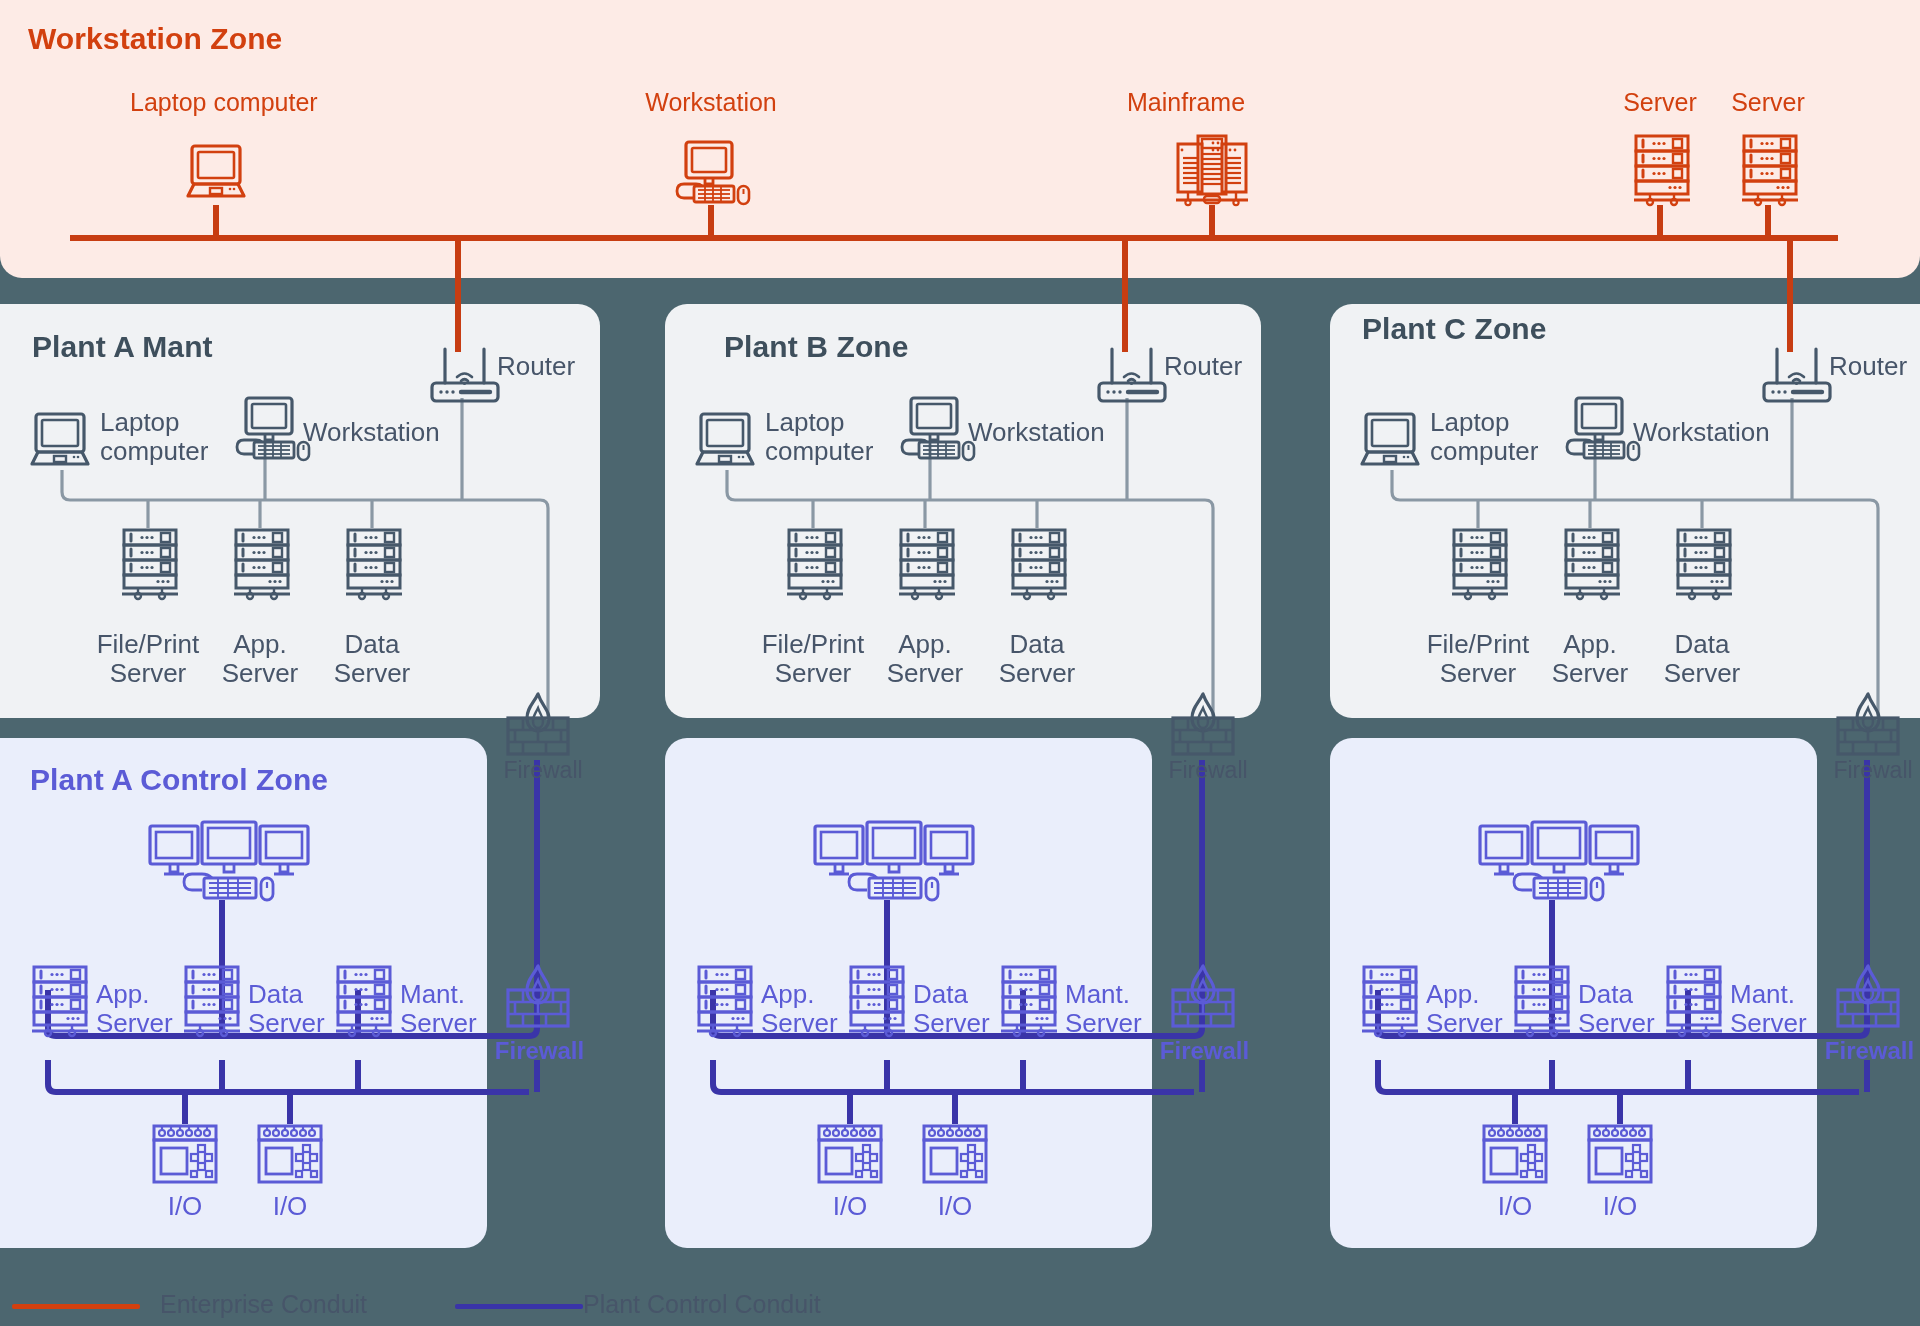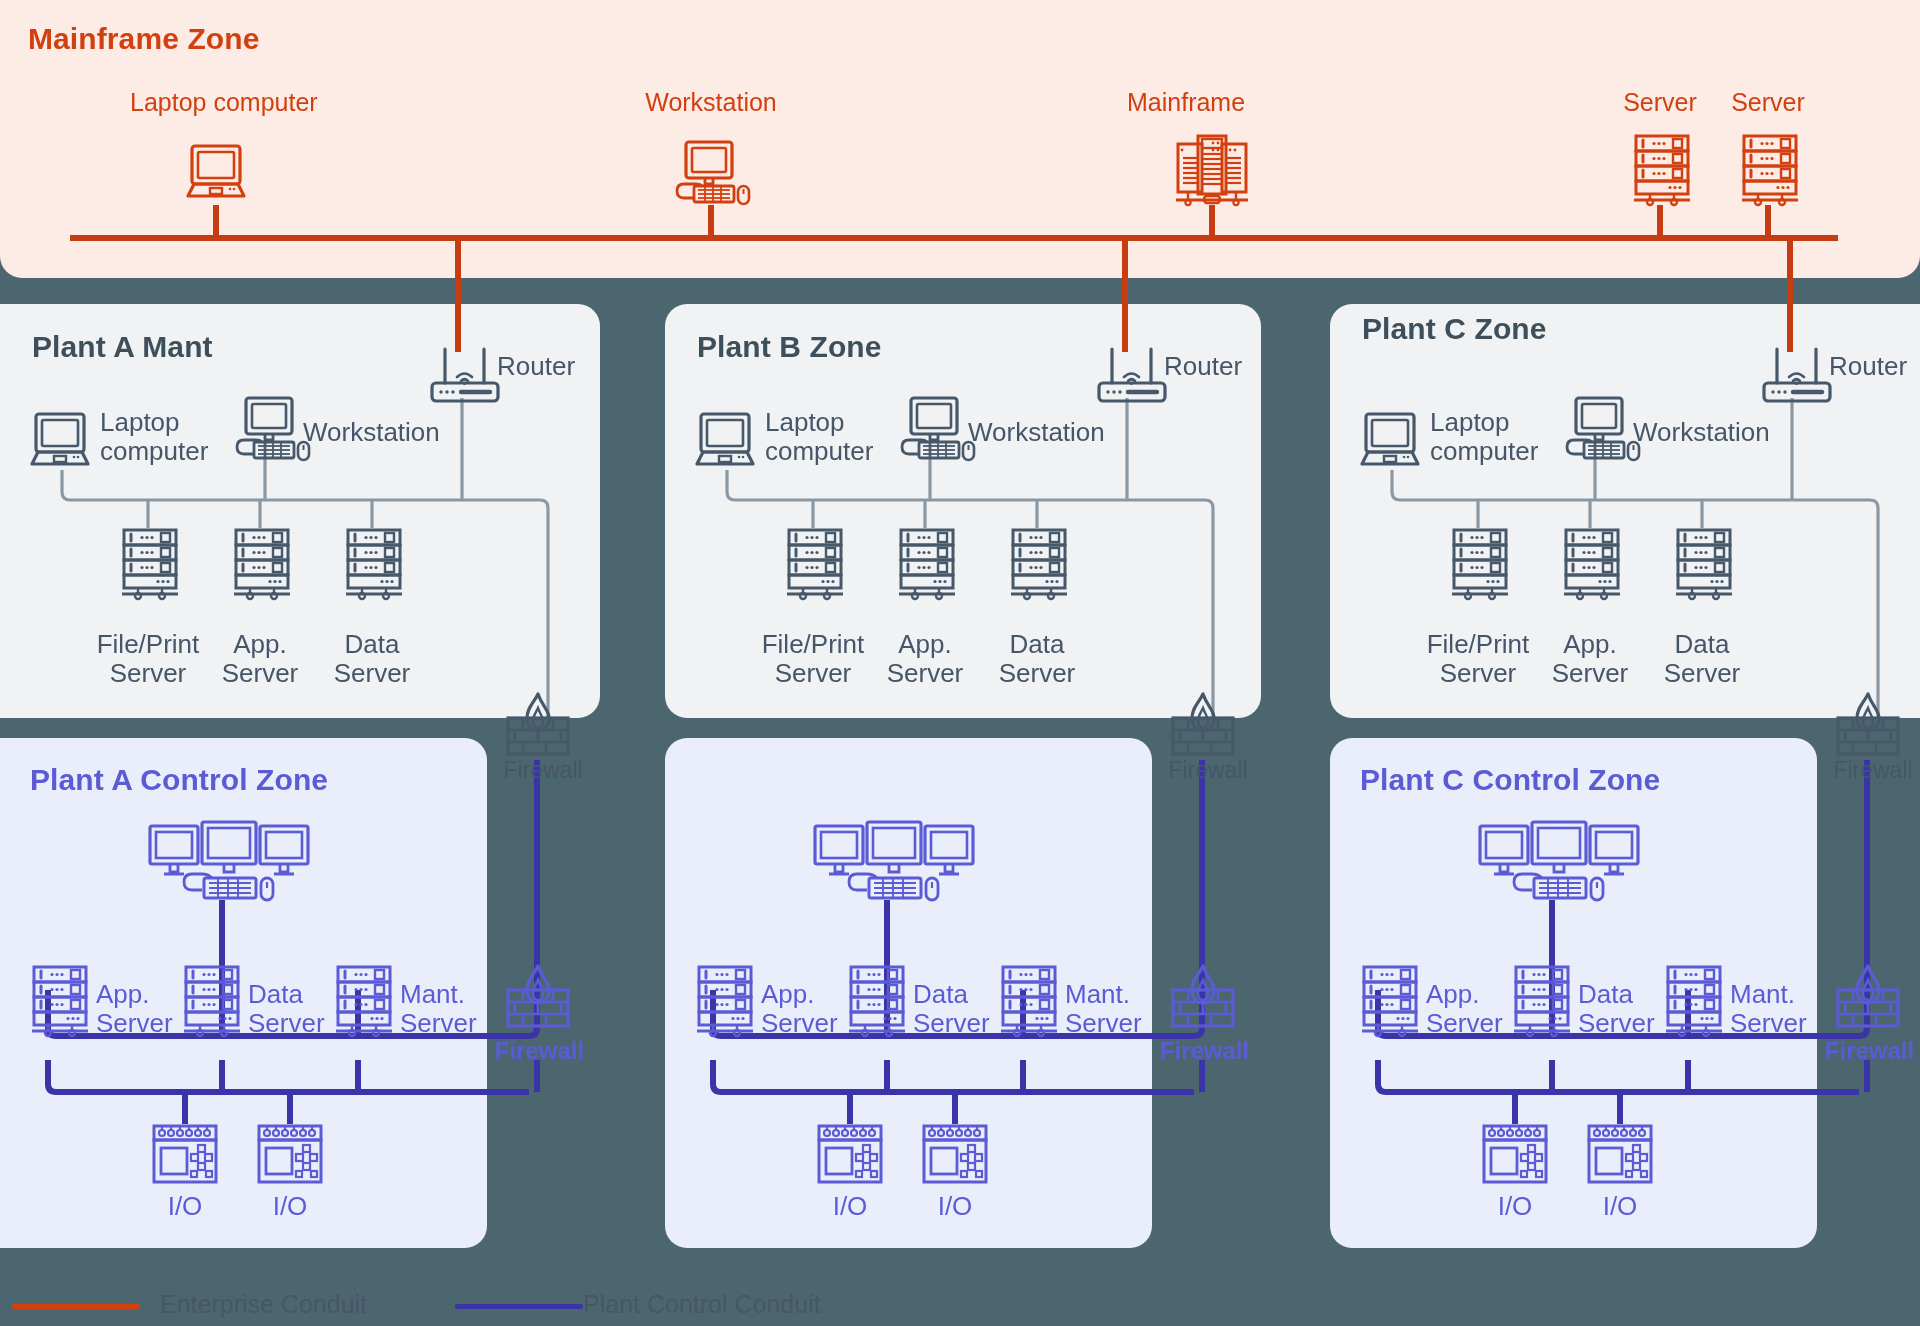--- a/index.html
+++ b/index.html
@@ -376,41 +376,41 @@
       <use href="#ico-server" x="1662" y="965"></use>
       <use href="#ico-io" x="1480" y="1124"></use>
       <use href="#ico-io" x="1585" y="1124"></use>
 
       <use href="#ico-firewall" x="503" y="962"></use>
       <use href="#ico-firewall" x="1168" y="962"></use>
       <use href="#ico-firewall" x="1833" y="962"></use>
     </g>
   </svg>
 
-  <div class="zone-title t-ent" style="left:28px;top:22px;font-size:30px;">Mainframe Zone</div>
+  <div class="zone-title t-ent" style="left:28px;top:22px;font-size:30px;">Workstation Zone</div>
   <div class="lbl t-ent" style="left:130px;top:88px;width:175px;text-align:center;font-size:25px;">Laptop computer</div>
   <div class="lbl t-ent" style="left:626px;top:88px;width:170px;text-align:center;font-size:25px;">Workstation</div>
   <div class="lbl t-ent" style="left:1127px;top:88px;width:170px;font-size:25px;">Mainframe</div>
   <div class="lbl t-ent" style="left:1600px;top:88px;width:120px;text-align:center;font-size:25px;">Server</div>
   <div class="lbl t-ent" style="left:1708px;top:88px;width:120px;text-align:center;font-size:25px;">Server</div>
 
   <div class="zone-title t-plant" style="left:32px;top:330px;font-size:30px;">Plant A Mant</div>
   <div class="lbl t-gray" style="left:497px;top:352px;font-size:26px;">Router</div>
   <div class="lbl t-gray" style="left:100px;top:408px;font-size:26px;">Laptop
 computer</div>
   <div class="lbl t-gray" style="left:303px;top:418px;font-size:26px;">Workstation</div>
   <div class="lbl t-gray" style="left:78px;top:630px;width:140px;text-align:center;font-size:26px;">File/Print
 Server</div>
   <div class="lbl t-gray" style="left:190px;top:630px;width:140px;text-align:center;font-size:26px;">App.
 Server</div>
   <div class="lbl t-gray" style="left:302px;top:630px;width:140px;text-align:center;font-size:26px;">Data
 Server</div>
   <div class="lbl t-gray" style="left:488px;top:758px;width:110px;text-align:center;font-size:23px;">Firewall</div>
 
-  <div class="zone-title t-plant" style="left:697px;top:330px;font-size:30px;">Plant B Zone</div>
+  <div class="zone-title t-plant" style="left:724px;top:330px;font-size:30px;">Plant B Zone</div>
   <div class="lbl t-gray" style="left:1164px;top:352px;font-size:26px;">Router</div>
   <div class="lbl t-gray" style="left:765px;top:408px;font-size:26px;">Laptop
 computer</div>
   <div class="lbl t-gray" style="left:968px;top:418px;font-size:26px;">Workstation</div>
   <div class="lbl t-gray" style="left:743px;top:630px;width:140px;text-align:center;font-size:26px;">File/Print
 Server</div>
   <div class="lbl t-gray" style="left:855px;top:630px;width:140px;text-align:center;font-size:26px;">App.
 Server</div>
   <div class="lbl t-gray" style="left:967px;top:630px;width:140px;text-align:center;font-size:26px;">Data
 Server</div>
@@ -443,21 +443,20 @@
   <div class="lbl t-ctrl" style="left:761px;top:980px;font-size:26px;">App.
 Server</div>
   <div class="lbl t-ctrl" style="left:913px;top:980px;font-size:26px;">Data
 Server</div>
   <div class="lbl t-ctrl" style="left:1065px;top:980px;font-size:26px;">Mant.
 Server</div>
   <div class="lbl t-ctrl" style="left:815px;top:1192px;width:70px;text-align:center;font-size:26px;">I/O</div>
   <div class="lbl t-ctrl" style="left:920px;top:1192px;width:70px;text-align:center;font-size:26px;">I/O</div>
   <div class="lbl t-ctrl" style="left:1147px;top:1038px;width:115px;text-align:center;font-size:24px;font-weight:bold;">Firewall</div>
 
-  <div class="zone-title t-ctrl" style="left:1360px;top:763px;font-size:30px;">Plant C Control Zone</div>
   <div class="lbl t-ctrl" style="left:1426px;top:980px;font-size:26px;">App.
 Server</div>
   <div class="lbl t-ctrl" style="left:1578px;top:980px;font-size:26px;">Data
 Server</div>
   <div class="lbl t-ctrl" style="left:1730px;top:980px;font-size:26px;">Mant.
 Server</div>
   <div class="lbl t-ctrl" style="left:1480px;top:1192px;width:70px;text-align:center;font-size:26px;">I/O</div>
   <div class="lbl t-ctrl" style="left:1585px;top:1192px;width:70px;text-align:center;font-size:26px;">I/O</div>
   <div class="lbl t-ctrl" style="left:1812px;top:1038px;width:115px;text-align:center;font-size:24px;font-weight:bold;">Firewall</div>
 

